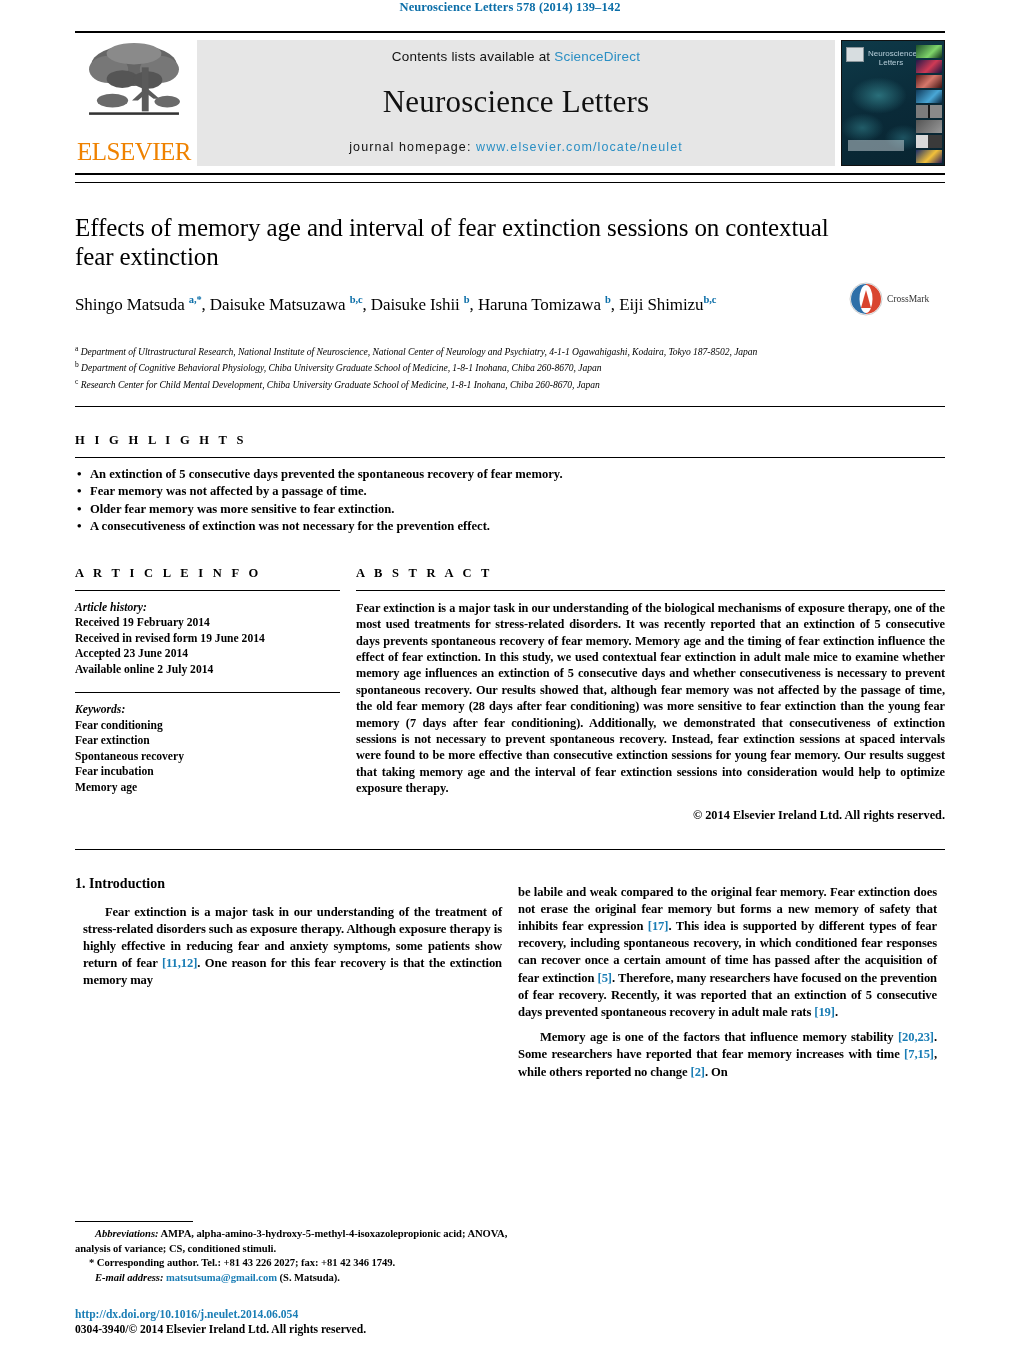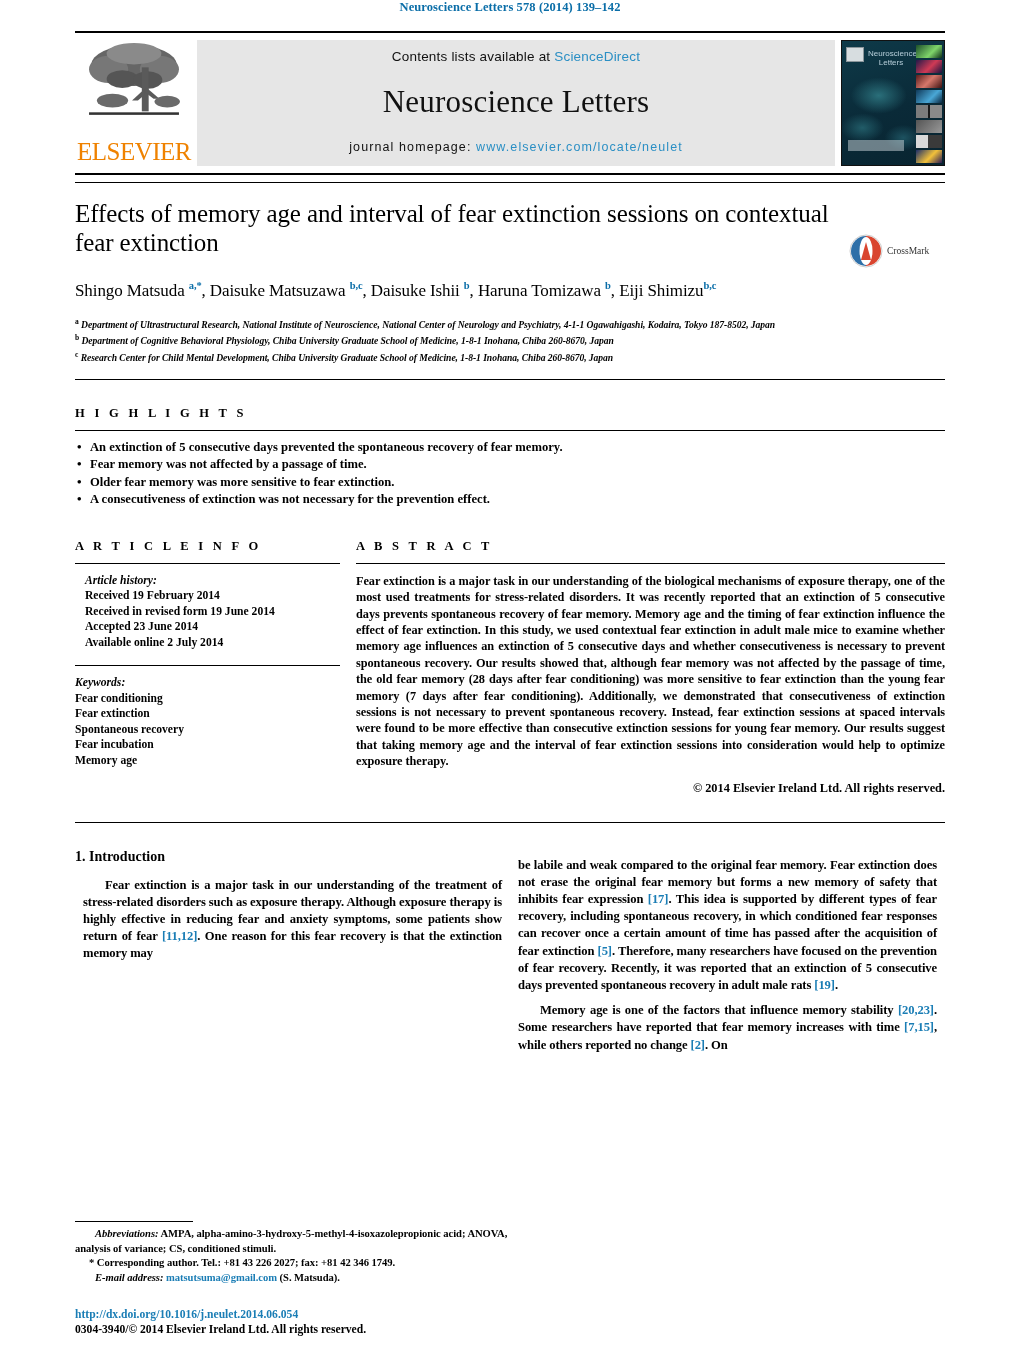--- a/index.html
+++ b/index.html
@@ -141,23 +141,23 @@
     background: rgba(190,200,205,.55);
   }
 
   .masthead-under {
     border-bottom: 1px solid #000;
     margin-top: 7px;
   }
 
   
   .title-block {
-    margin-top: 16px;
-    display: flex;
-    align-items: center;
+    margin-top: 30px;
+    display: flex;
+    align-items: flex-end;
   }
   .title-col { flex: 1 1 auto; padding-right: 18px; }
   h1.article-title {
     font-family: "Liberation Serif", serif;
     font-size: 25px;
     font-weight: normal;
     line-height: 29px;
     margin: 0;
     letter-spacing: -0.1px;
   }
@@ -179,25 +179,25 @@
     padding-top: 2px;
   }
   .crossmark-label {
     font-family: "Liberation Serif", serif;
     font-size: 9.5px;
     color: #333;
   }
 
   
   .affil {
-    margin-top: 13px;
+    margin-top: 26px;
     font-size: 9.6px;
     line-height: 13.5px;
     font-style: italic;
-    font-weight: bold;
+    font-weight: normal;
     letter-spacing: -0.05px;
   }
   .affil sup { font-style: normal; font-size: 7.5px; }
 
   .rule-thin { border-bottom: 1px solid #000; margin-top: 14px; }
 
   
   .section-head {
     font-family: "Liberation Serif", serif;
     font-weight: bold;
@@ -227,21 +227,21 @@
 
   
   .info-abs {
     margin-top: 30px;
     display: flex;
     align-items: flex-start;
   }
   .info-col { flex: 0 0 265px; width: 265px; padding-right: 16px; }
   .abs-col  { flex: 1 1 auto; }
   .col-rule { border-bottom: 1px solid #000; margin-top: 9px; }
-  .art-history { margin-top: 9px; font-size: 11.6px; line-height: 15.5px; font-weight: bold; margin-left: 10px; }
+  .art-history { margin-top: 9px; font-size: 11.6px; line-height: 15.5px; font-weight: bold; }
   .art-history .lbl { font-style: italic; }
   .kw-rule { border-bottom: 1px solid #000; margin-top: 15px; }
   .keywords { margin-top: 9px; font-size: 11.6px; line-height: 15.5px; font-weight: bold; }
   .keywords .lbl { font-style: italic; }
 
   .abstract-text {
     margin-top: 9px;
     font-size: 12.3px;
     line-height: 16.4px;
     text-align: justify;

